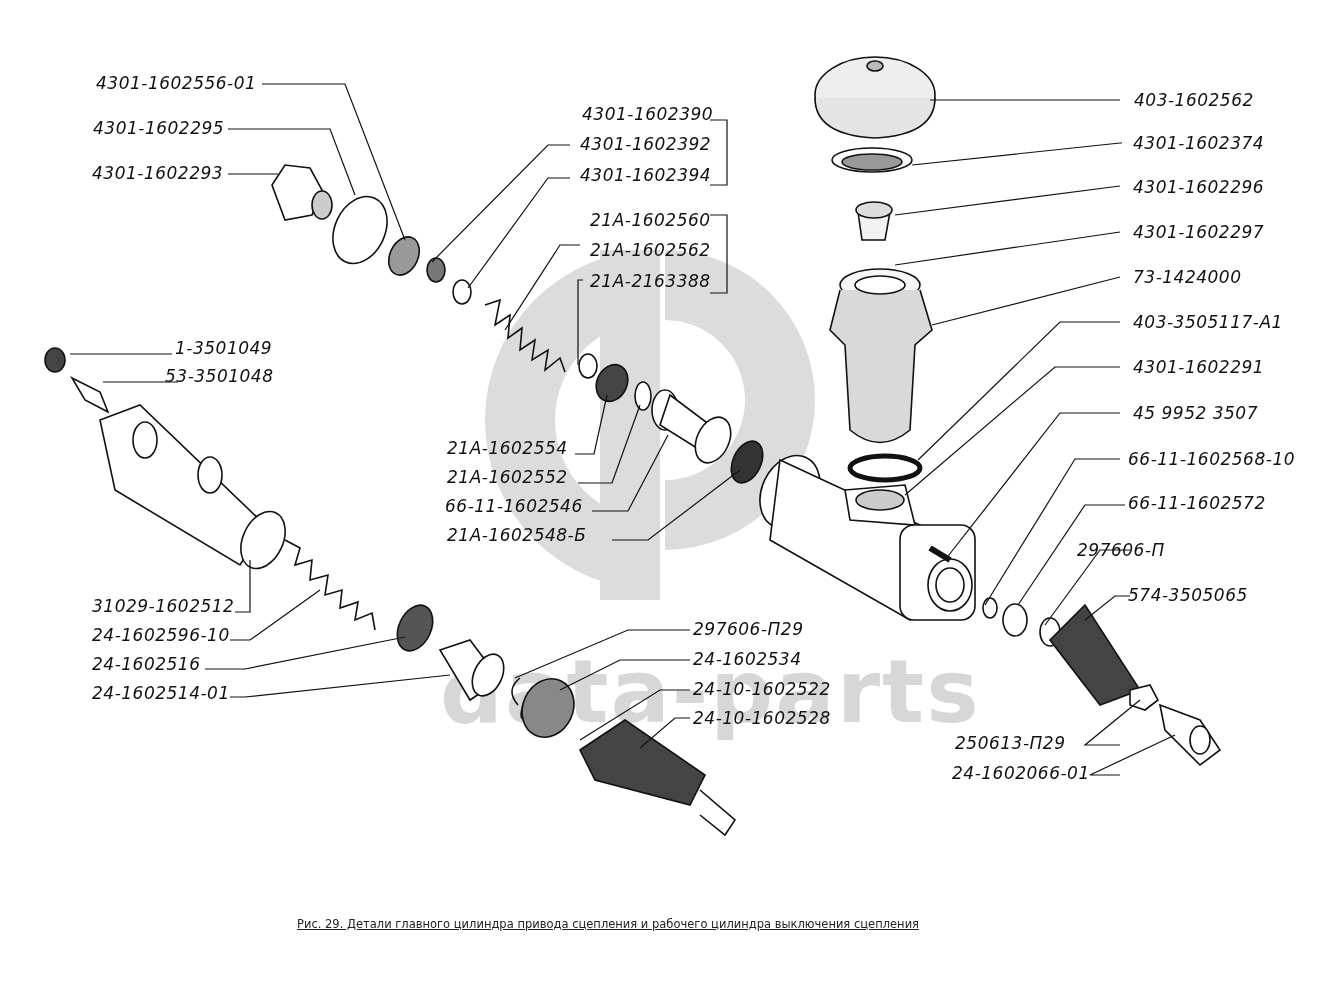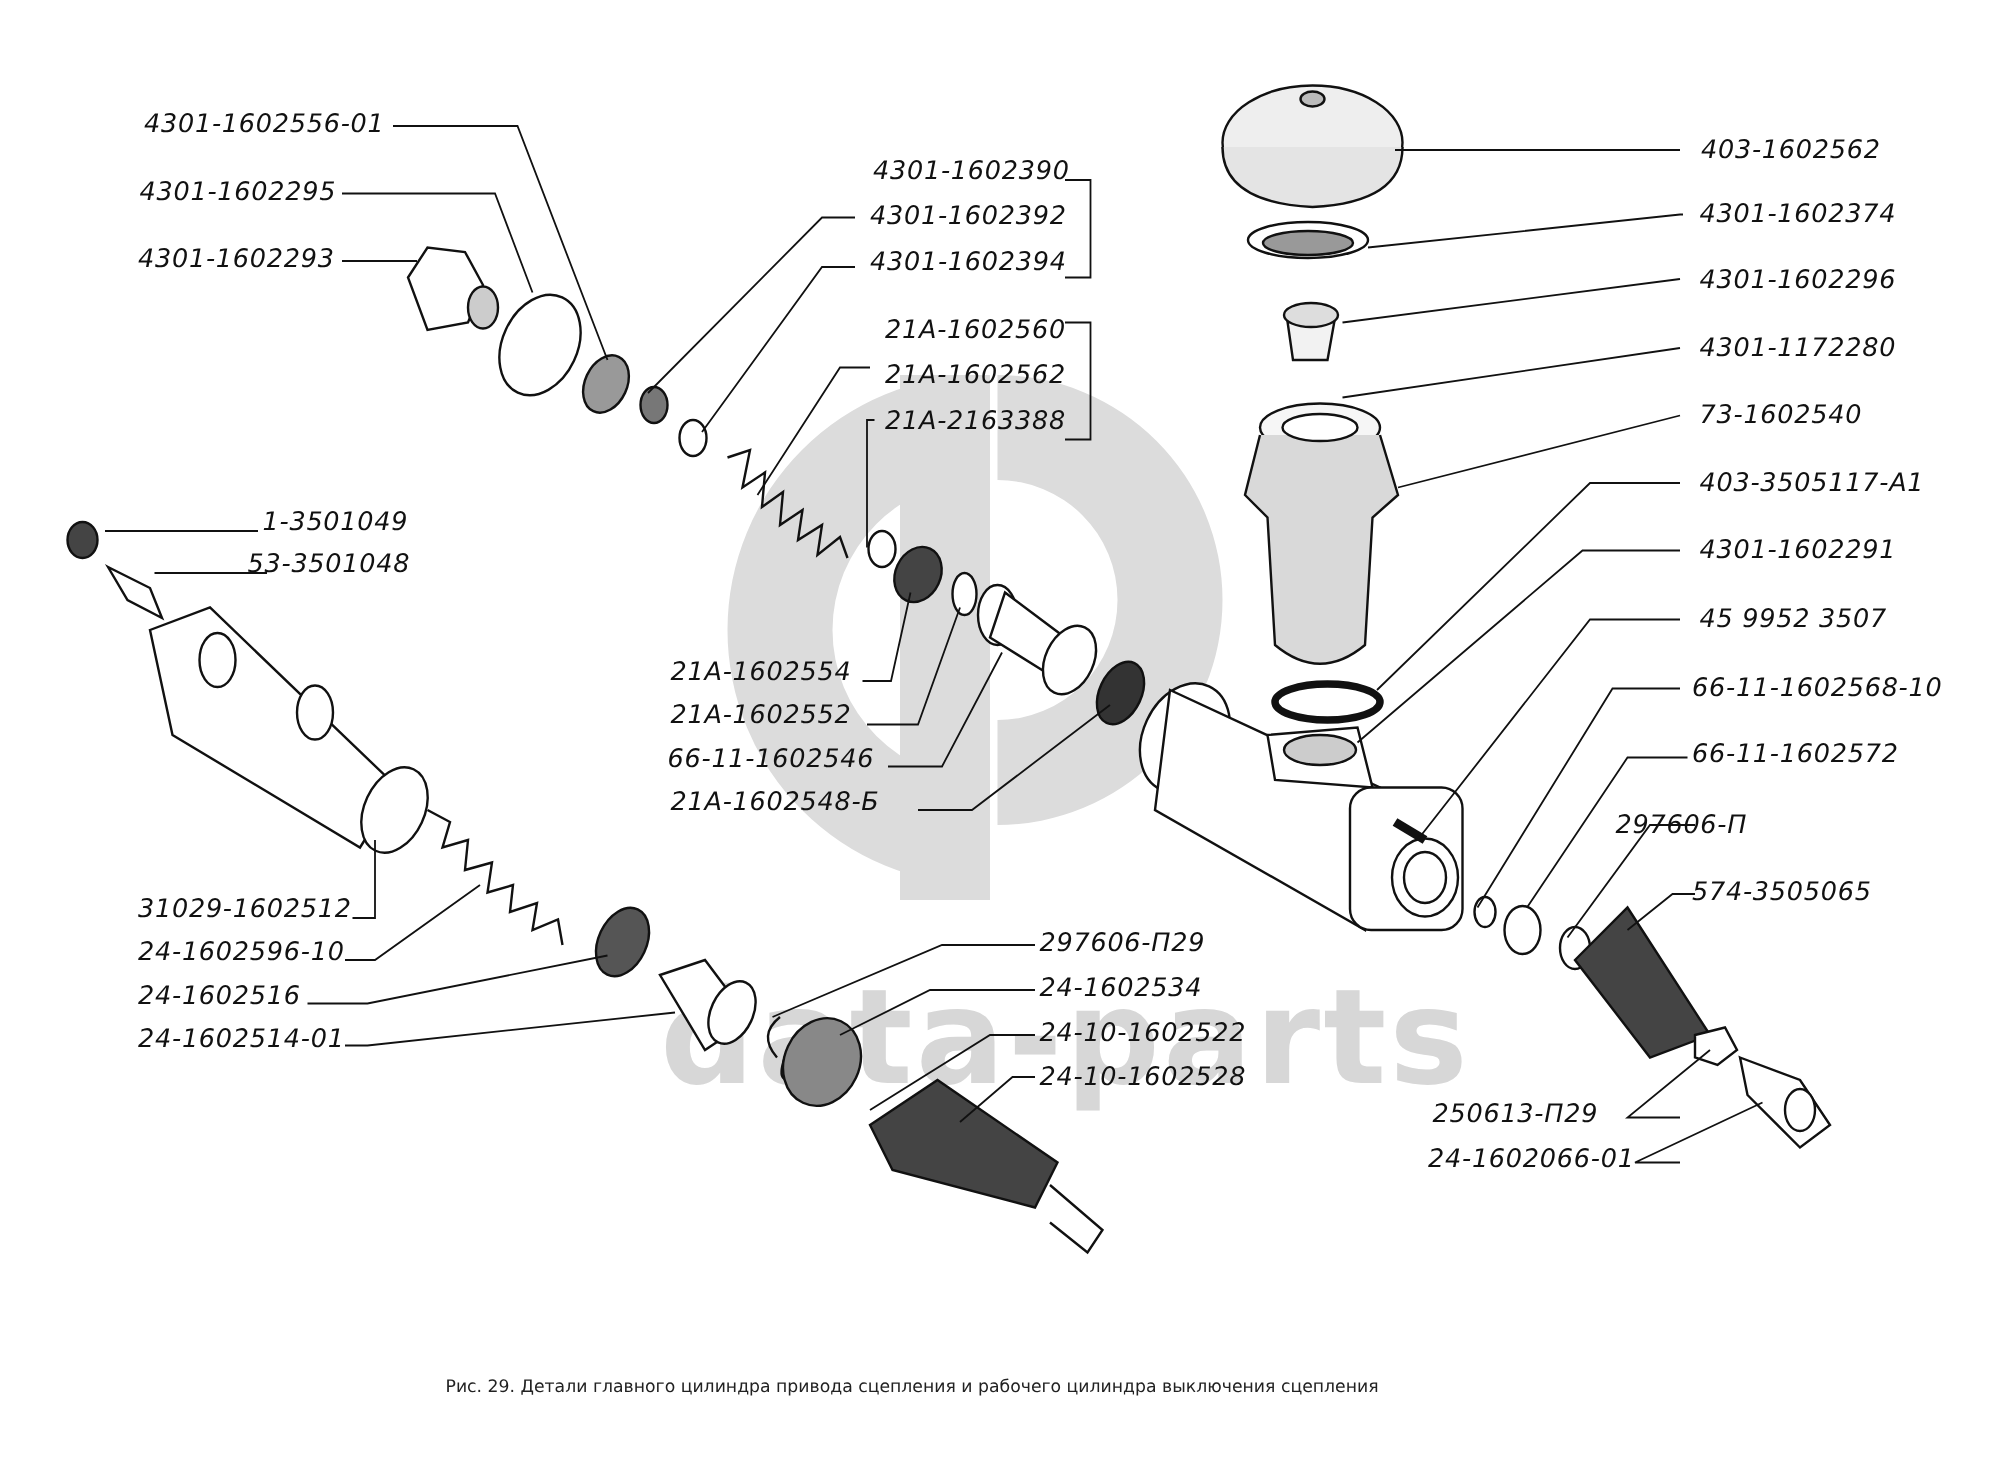--- a/index.html
+++ b/index.html
@@ -1,20 +1,20 @@
 <!DOCTYPE html>
 <html><head>
 <meta charset="utf-8">
 <style>
   html,body{margin:0;padding:0;background:#ffffff;}
   body{width:1341px;height:984px;position:relative;overflow:hidden;font-family:"DejaVu Sans",sans-serif;}
   #stage{position:absolute;left:0;top:0;width:1341px;height:984px;}
   svg{position:absolute;left:0;top:0;}
   .lbl{position:absolute;font-family:"DejaVu Sans",sans-serif;font-style:italic;font-size:17px;letter-spacing:0.5px;color:#111;white-space:nowrap;line-height:20px;}
-  .caption{position:absolute;left:297px;top:917px;font-family:"DejaVu Sans",sans-serif;font-size:11.5px;color:#222;white-space:nowrap;}
+  .caption{position:absolute;left:297px;top:917px;font-family:"DejaVu Sans",sans-serif;font-size:11.5px;color:#222;white-space:nowrap;text-decoration:underline;}
   .wm-text{position:absolute;left:440px;top:640px;font-family:"DejaVu Sans",sans-serif;font-weight:bold;font-size:88px;color:#d7d7d7;letter-spacing:2px;white-space:nowrap;}
 </style>
 </head>
 <body>
 
 <div id="stage">
 
   <svg width="1341" height="984">
     <g fill="#dcdcdc" stroke="none">
       <path d="M655,250 A170,170 0 1,0 655,590 L655,520 A100,100 0 1,1 655,320 Z"></path>
@@ -182,22 +182,22 @@
   <div class="lbl" style="left:92px;top:654px">24-1602516</div>
   <div class="lbl" style="left:92px;top:683px">24-1602514-01</div>
   <div class="lbl" style="left:693px;top:619px">297606-П29</div>
   <div class="lbl" style="left:693px;top:649px">24-1602534</div>
   <div class="lbl" style="left:693px;top:679px">24-10-1602522</div>
   <div class="lbl" style="left:693px;top:708px">24-10-1602528</div>
 
   <div class="lbl" style="left:1134px;top:90px">403-1602562</div>
   <div class="lbl" style="left:1133px;top:133px">4301-1602374</div>
   <div class="lbl" style="left:1133px;top:177px">4301-1602296</div>
-  <div class="lbl" style="left:1133px;top:222px">4301-1172280</div>
-  <div class="lbl" style="left:1133px;top:267px">73-1602540</div>
+  <div class="lbl" style="left:1133px;top:222px">4301-1602297</div>
+  <div class="lbl" style="left:1133px;top:267px">73-1424000</div>
   <div class="lbl" style="left:1133px;top:312px">403-3505117-А1</div>
   <div class="lbl" style="left:1133px;top:357px">4301-1602291</div>
   <div class="lbl" style="left:1133px;top:403px">45 9952 3507</div>
   <div class="lbl" style="left:1128px;top:449px">66-11-1602568-10</div>
   <div class="lbl" style="left:1128px;top:493px">66-11-1602572</div>
   <div class="lbl" style="left:1077px;top:540px">297606-П</div>
   <div class="lbl" style="left:1128px;top:585px">574-3505065</div>
   <div class="lbl" style="left:955px;top:733px">250613-П29</div>
   <div class="lbl" style="left:952px;top:763px">24-1602066-01</div>
 

